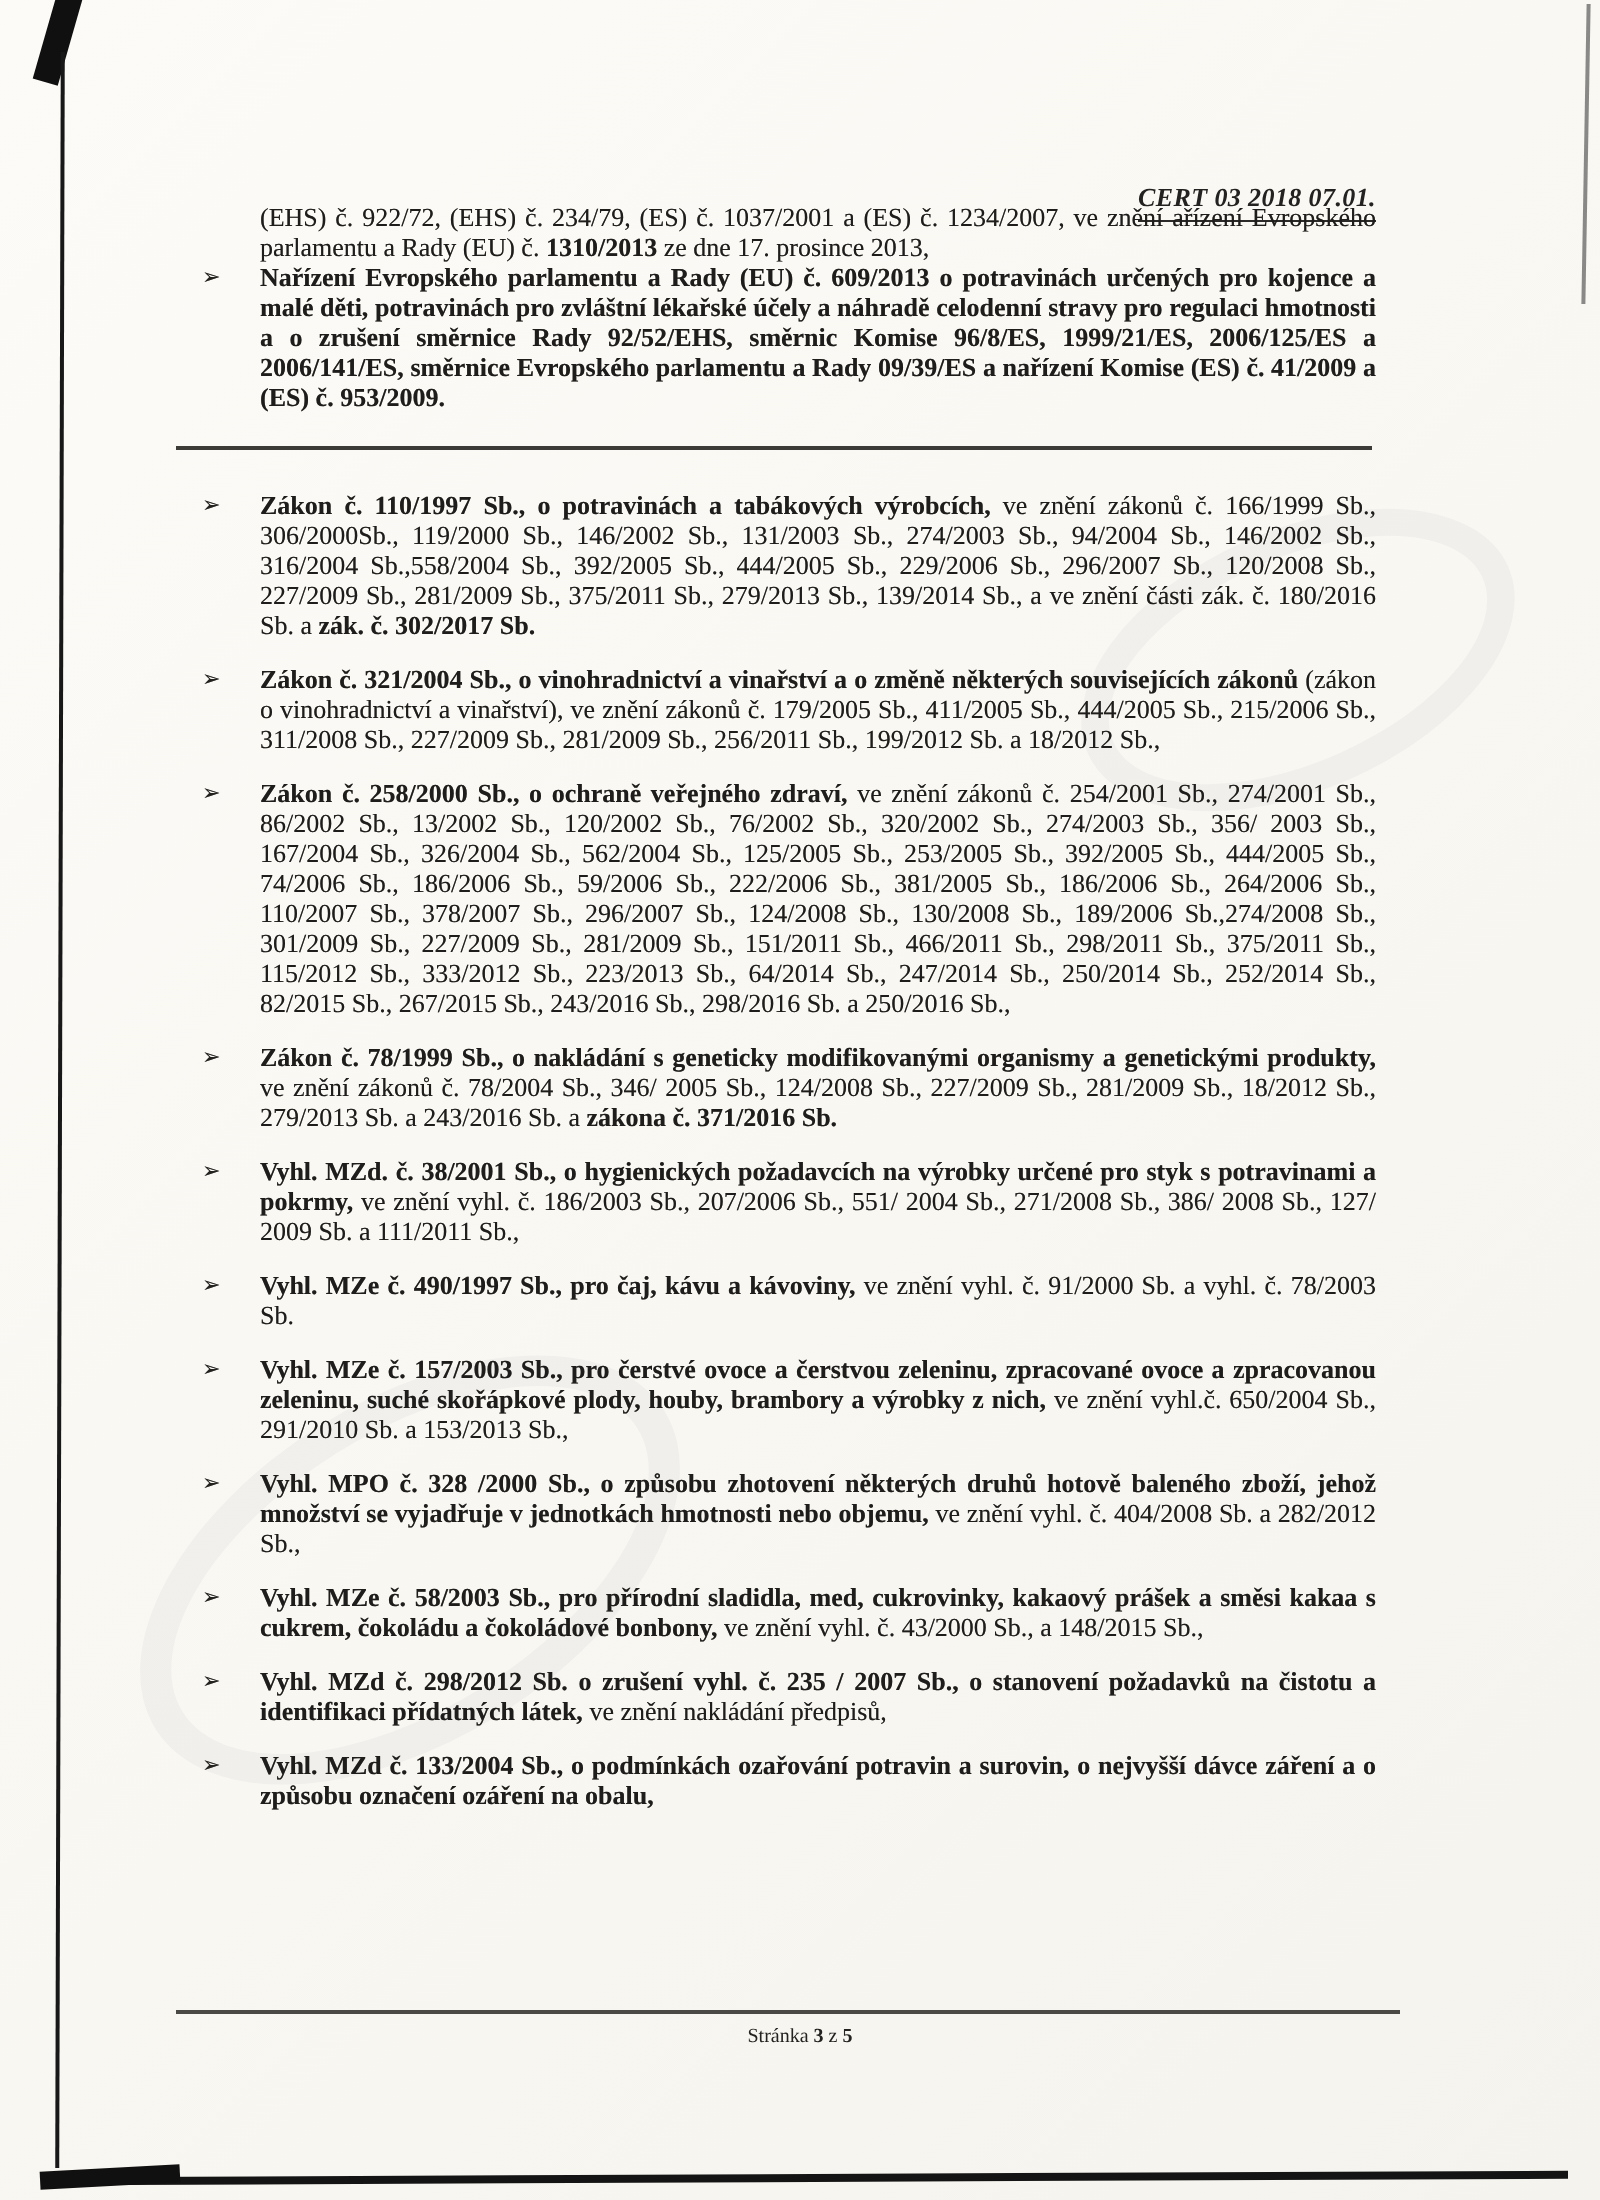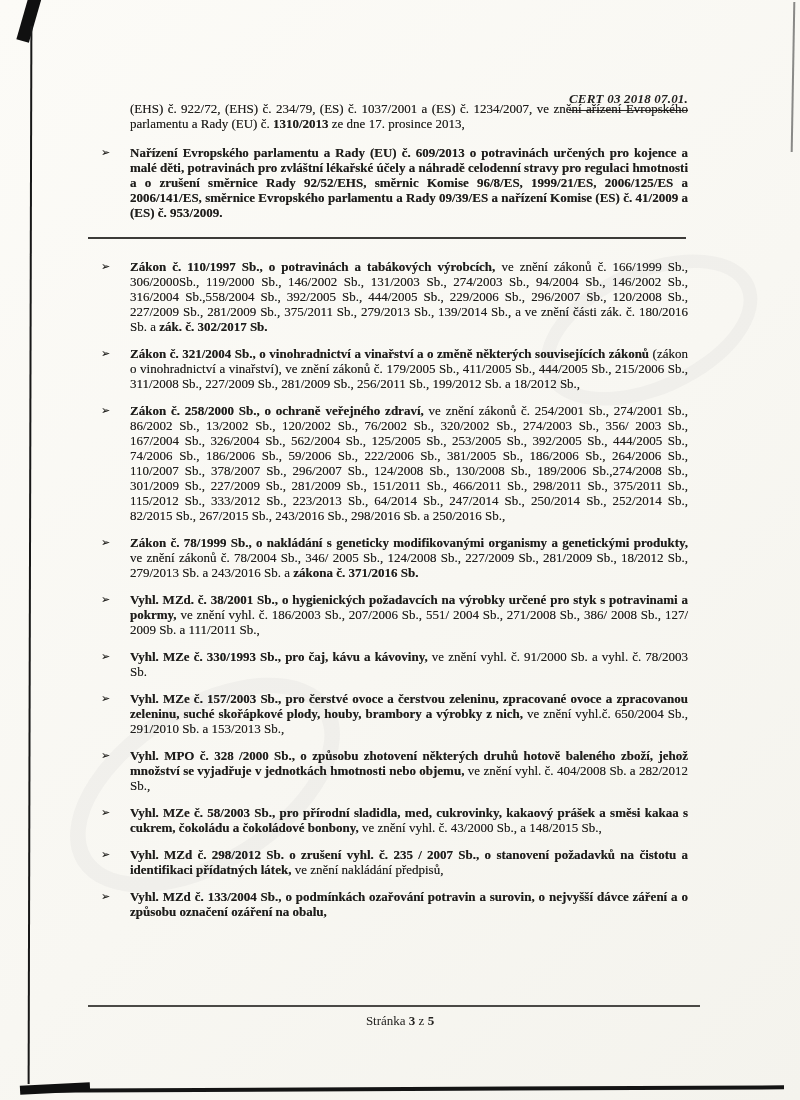--- a/index.html
+++ b/index.html
@@ -30,32 +30,32 @@
     border-bottom:1.6px solid #2b2a28; padding-bottom:3px; letter-spacing:0.2px;
     color:#232220;
     margin-top:31px;
   }
 
   .content {
     position:absolute; top:101px; left:130px; width:558px;
     font-size:13px; line-height:15px; text-align:justify;
     text-shadow:0 0 0.3px rgba(30,30,28,0.55);
   }
-  .intro { margin-bottom:14px; }
+  .intro { margin-bottom:0; }
   .item { position:relative; margin-bottom:12px; }
   .marker {
     position:absolute; left:-29px; top:0;
     font-family:"DejaVu Sans",sans-serif; font-size:11px; color:#23221f;
   }
   .b { font-weight:bold; }
 
   .divider { height:2px; background:#3c3b38; margin:17px 0 20px -42px; width:598px; }
 
   .footer-line { position:absolute; left:88px; top:1005px; width:612px; height:2px; background:#4a4946; }
-  .footer { position:absolute; left:0; top:1013px; width:800px; text-align:center; font-size:13px; color:#232220; }
+  .footer { position:absolute; left:0; top:1013px; width:800px; text-align:center; font-size:10px; color:#232220; }
 </style>
 </head>
 <body>
 
 <div class="page">
 
   <div class="corner-tl"></div>
   <div class="edge-left"></div>
   <div class="edge-bottom"></div>
   <div class="corner-bl"></div>
@@ -76,21 +76,21 @@
     <div class="item"><span class="marker">➢</span><span class="b">Zákon č. 110/1997 Sb., o potravinách a tabákových výrobcích,</span><span> ve znění zákonů č. 166/1999 Sb., 306/2000Sb., 119/2000 Sb., 146/2002 Sb., 131/2003 Sb., 274/2003 Sb., 94/2004 Sb., 146/2002 Sb., 316/2004 Sb.,558/2004 Sb., 392/2005 Sb., 444/2005 Sb., 229/2006 Sb., 296/2007 Sb., 120/2008 Sb., 227/2009 Sb., 281/2009 Sb., 375/2011 Sb., 279/2013 Sb., 139/2014 Sb., a ve znění části zák. č. 180/2016 Sb. a </span><span class="b">zák. č. 302/2017 Sb.</span></div>
 
     <div class="item"><span class="marker">➢</span><span class="b">Zákon č. 321/2004 Sb., o vinohradnictví a vinařství a o změně některých souvisejících zákonů</span><span> (zákon o vinohradnictví a vinařství), ve znění zákonů č. 179/2005 Sb., 411/2005 Sb., 444/2005 Sb., 215/2006 Sb., 311/2008 Sb., 227/2009 Sb., 281/2009 Sb., 256/2011 Sb., 199/2012 Sb. a 18/2012 Sb.,</span><span class="b"></span></div>
 
     <div class="item"><span class="marker">➢</span><span class="b">Zákon č. 258/2000 Sb., o ochraně veřejného zdraví,</span><span> ve znění zákonů č. 254/2001 Sb., 274/2001 Sb., 86/2002 Sb., 13/2002 Sb., 120/2002 Sb., 76/2002 Sb., 320/2002 Sb., 274/2003 Sb., 356/ 2003 Sb., 167/2004 Sb., 326/2004 Sb., 562/2004 Sb., 125/2005 Sb., 253/2005 Sb., 392/2005 Sb., 444/2005 Sb., 74/2006 Sb., 186/2006 Sb., 59/2006 Sb., 222/2006 Sb., 381/2005 Sb., 186/2006 Sb., 264/2006 Sb., 110/2007 Sb., 378/2007 Sb., 296/2007 Sb., 124/2008 Sb., 130/2008 Sb., 189/2006 Sb.,274/2008 Sb., 301/2009 Sb., 227/2009 Sb., 281/2009 Sb., 151/2011 Sb., 466/2011 Sb., 298/2011 Sb., 375/2011 Sb., 115/2012 Sb., 333/2012 Sb., 223/2013 Sb., 64/2014 Sb., 247/2014 Sb., 250/2014 Sb., 252/2014 Sb., 82/2015 Sb., 267/2015 Sb., 243/2016 Sb., 298/2016 Sb. a 250/2016 Sb.,</span><span class="b"></span></div>
 
     <div class="item"><span class="marker">➢</span><span class="b">Zákon č. 78/1999 Sb., o nakládání s geneticky modifikovanými organismy a genetickými produkty,</span><span> ve znění zákonů č. 78/2004 Sb., 346/ 2005 Sb., 124/2008 Sb., 227/2009 Sb., 281/2009 Sb., 18/2012 Sb., 279/2013 Sb. a 243/2016 Sb. a </span><span class="b">zákona č. 371/2016 Sb.</span></div>
 
     <div class="item"><span class="marker">➢</span><span class="b">Vyhl. MZd. č. 38/2001 Sb., o hygienických požadavcích na výrobky určené pro styk s potravinami a pokrmy,</span><span> ve znění vyhl. č. 186/2003 Sb., 207/2006 Sb., 551/ 2004 Sb., 271/2008 Sb., 386/ 2008 Sb., 127/ 2009 Sb. a 111/2011 Sb.,</span><span class="b"></span></div>
 
-    <div class="item"><span class="marker">➢</span><span class="b">Vyhl. MZe č. 330/1993 Sb., pro čaj, kávu a kávoviny,</span><span> ve znění vyhl. č. 91/2000 Sb. a vyhl. č. 78/2003 Sb.</span><span class="b"></span></div>
+    <div class="item"><span class="marker">➢</span><span class="b">Vyhl. MZe č. 490/1997 Sb., pro čaj, kávu a kávoviny,</span><span> ve znění vyhl. č. 91/2000 Sb. a vyhl. č. 78/2003 Sb.</span><span class="b"></span></div>
 
     <div class="item"><span class="marker">➢</span><span class="b">Vyhl. MZe č. 157/2003 Sb., pro čerstvé ovoce a čerstvou zeleninu, zpracované ovoce a zpracovanou zeleninu, suché skořápkové plody, houby, brambory a výrobky z nich,</span><span> ve znění vyhl.č. 650/2004 Sb., 291/2010 Sb. a 153/2013 Sb.,</span><span class="b"></span></div>
 
     <div class="item"><span class="marker">➢</span><span class="b">Vyhl. MPO č. 328 /2000 Sb., o způsobu zhotovení některých druhů hotově baleného zboží, jehož množství se vyjadřuje v jednotkách hmotnosti nebo objemu,</span><span> ve znění vyhl. č. 404/2008 Sb. a 282/2012 Sb.,</span><span class="b"></span></div>
 
     <div class="item"><span class="marker">➢</span><span class="b">Vyhl. MZe č. 58/2003 Sb., pro přírodní sladidla, med, cukrovinky, kakaový prášek a směsi kakaa s cukrem, čokoládu a čokoládové bonbony,</span><span> ve znění vyhl. č. 43/2000 Sb., a 148/2015 Sb.,</span><span class="b"></span></div>
 
     <div class="item"><span class="marker">➢</span><span class="b">Vyhl. MZd č. 298/2012 Sb. o zrušení vyhl. č. 235 / 2007 Sb., o stanovení požadavků na čistotu a identifikaci přídatných látek,</span><span> ve znění nakládání předpisů,</span><span class="b"></span></div>
 
     <div class="item"><span class="marker">➢</span><span class="b">Vyhl. MZd č. 133/2004 Sb., o podmínkách ozařování potravin a surovin, o nejvyšší dávce záření a o způsobu označení ozáření na obalu,</span><span></span><span class="b"></span></div>

